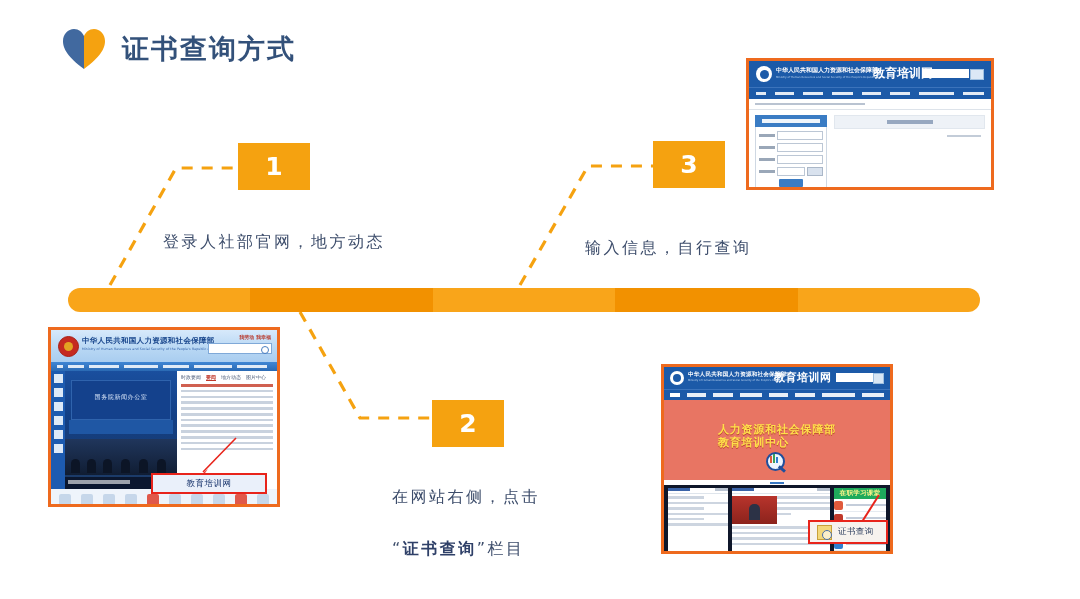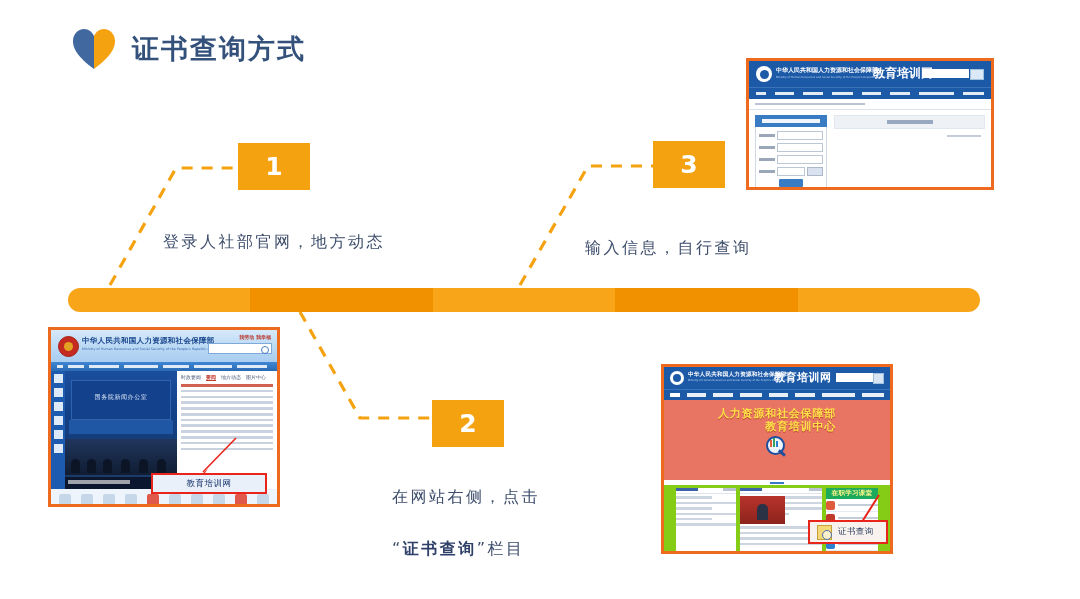--- a/index.html
+++ b/index.html
@@ -5,21 +5,21 @@
   html,body{margin:0;padding:0;}
   body{
     width:1080px;height:599px;
     background:#ffffff;
     font-family:"DejaVu Sans","Liberation Sans",sans-serif;
     overflow:hidden;position:relative;
   }
   .stage{position:absolute;left:0;top:0;width:1080px;height:599px;}
 
   
-  .title-wrap{position:absolute;left:72px;top:28px;display:flex;align-items:center;gap:16px;}
+  .title-wrap{position:absolute;left:62px;top:28px;display:flex;align-items:center;gap:16px;}
   .heart{position:relative;width:44px;height:42px;}
   .heart .half{position:absolute;top:0;width:22px;height:42px;overflow:hidden;}
   .heart .half.l{left:0;}
   .heart .half.r{left:22px;}
   .heart .half svg{position:absolute;top:0;width:44px;height:42px;}
   .heart .half.l svg{left:0;}
   .heart .half.r svg{left:-22px;}
   .title-text{
     font-size:27px;font-weight:bold;color:#33517a;letter-spacing:2px;
     font-family:"DejaVu Sans","Liberation Sans",sans-serif;
@@ -99,34 +99,34 @@
   .s2-logo:after{content:"";position:absolute;left:3px;top:3px;width:8px;height:8px;border-radius:50%;background:#1c5aa8;}
   .s2-mt{position:absolute;left:24px;top:4px;font-size:5.6px;font-weight:bold;color:#fff;letter-spacing:.2px;}
   .s2-mt-en{position:absolute;left:24px;top:12px;font-size:2.6px;color:#bcd4ee;}
   .s2-brand{position:absolute;left:110px;top:3px;font-size:11px;font-weight:bold;color:#ffffff;font-family:"DejaVu Serif","Liberation Serif",serif;letter-spacing:.5px;}
   .s2-srch{position:absolute;right:6px;top:6px;width:48px;height:9px;background:#fff;}
   .s2-srchbtn{position:absolute;right:6px;top:6px;width:9px;height:9px;background:#d8e6f4;border:1px solid #9fc0e0;}
   .s2-nav{height:10px;background:#1c5aa8;border-top:1px solid #3b73bb;display:flex;align-items:center;gap:7px;padding:0 6px;}
   .s2-nav span{display:block;height:3.4px;background:rgba(255,255,255,.9);}
   .s2-nav span.on{background:#ffffff;height:4px;}
   .s2-banner{height:73px;background:#e87563;position:relative;display:flex;flex-direction:column;align-items:center;justify-content:flex-start;padding-top:7px;}
-  .s2-bt1{font-size:11px;font-weight:bold;color:#ffe04a;letter-spacing:.8px;line-height:13px;text-align:right;text-shadow:0 1px 0 #b8432f;}
+  .s2-bt1{font-size:11px;font-weight:bold;color:#ffe04a;letter-spacing:.8px;line-height:13px;text-align:left;text-shadow:0 1px 0 #b8432f;margin-top:16px;}
   .s2-bubble{
     margin-top:4px;background:#fdf3f1;border-radius:7px;padding:2px 9px;position:relative;
   }
   .s2-bubble span{font-size:9px;color:#d6392a;font-family:"DejaVu Serif","Liberation Serif",serif;letter-spacing:.5px;}
   .s2-mag{margin-top:3px;width:22px;height:18px;position:relative;}
   .s2-mag .glass{position:absolute;left:0;top:0;width:15px;height:15px;border-radius:50%;border:2px solid #1f4f9c;background:#eef5fd;}
   .s2-mag .bar1{position:absolute;left:4px;top:4px;width:2px;height:7px;background:#e05a3c;}
   .s2-mag .bar2{position:absolute;left:7px;top:2px;width:2px;height:9px;background:#3aa05a;}
   .s2-mag .bar3{position:absolute;left:10px;top:5px;width:2px;height:6px;background:#2f7fd0;}
   .s2-mag .handle{position:absolute;left:13px;top:13px;width:8px;height:2.5px;background:#1f4f9c;transform:rotate(40deg);transform-origin:left center;}
   .s2-sub{height:5px;background:#ffffff;position:relative;}
   .s2-sub:after{content:"";position:absolute;left:50%;top:2px;margin-left:-7px;width:14px;height:1.6px;background:#3878c4;}
-  .s2-cols{display:flex;height:80px;background:#84cc16;padding:3px 12px;gap:4px;box-sizing:border-box;}
+  .s2-cols{display:flex;height:80px;background:#0f172a;padding:3px 4px;gap:4px;box-sizing:border-box;}
   .s2-col{background:#ffffff;}
   .s2-c1{width:60px;}
   .s2-c2{flex:1;}
   .s2-c3{width:52px;}
   .s2-colhd{display:flex;justify-content:space-between;align-items:center;border-bottom:1px solid #dfe5ec;padding-bottom:1.5px;margin-bottom:2.5px;}
   .s2-colhd i{display:block;width:22px;height:3.4px;background:#3a63a8;}
   .s2-colhd u{display:block;width:13px;height:2.6px;background:#b9c3d1;text-decoration:none;}
   .s2-l{height:2.4px;background:#cdd5e0;margin-bottom:3px;}
   .s2-l.s{width:60%;}
   .s2-thumb{width:45px;height:28px;background:linear-gradient(180deg,#b8342c,#8c231c);float:left;margin:0 3px 2px 0;position:relative;}

